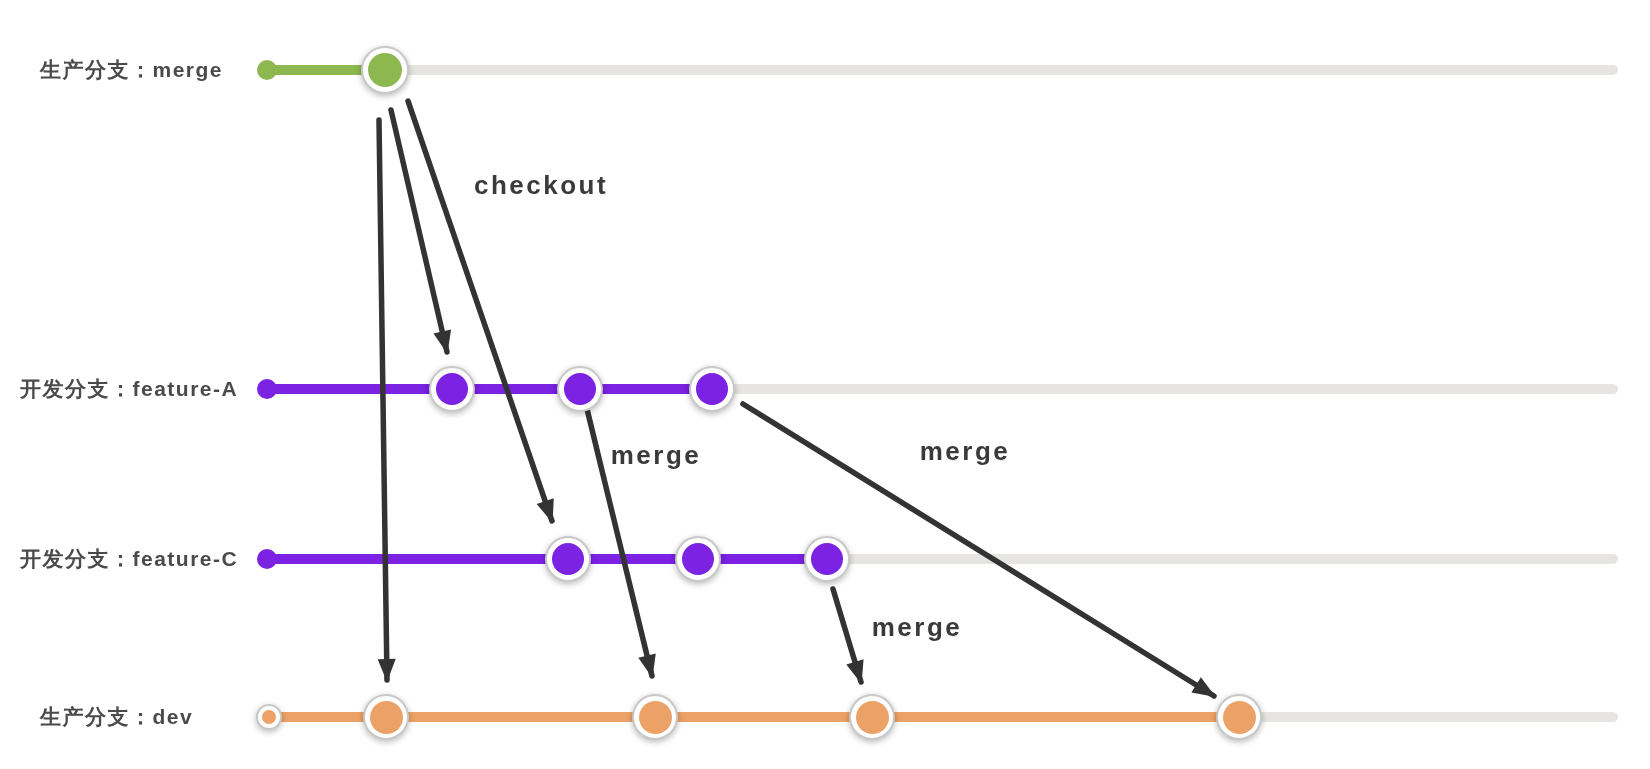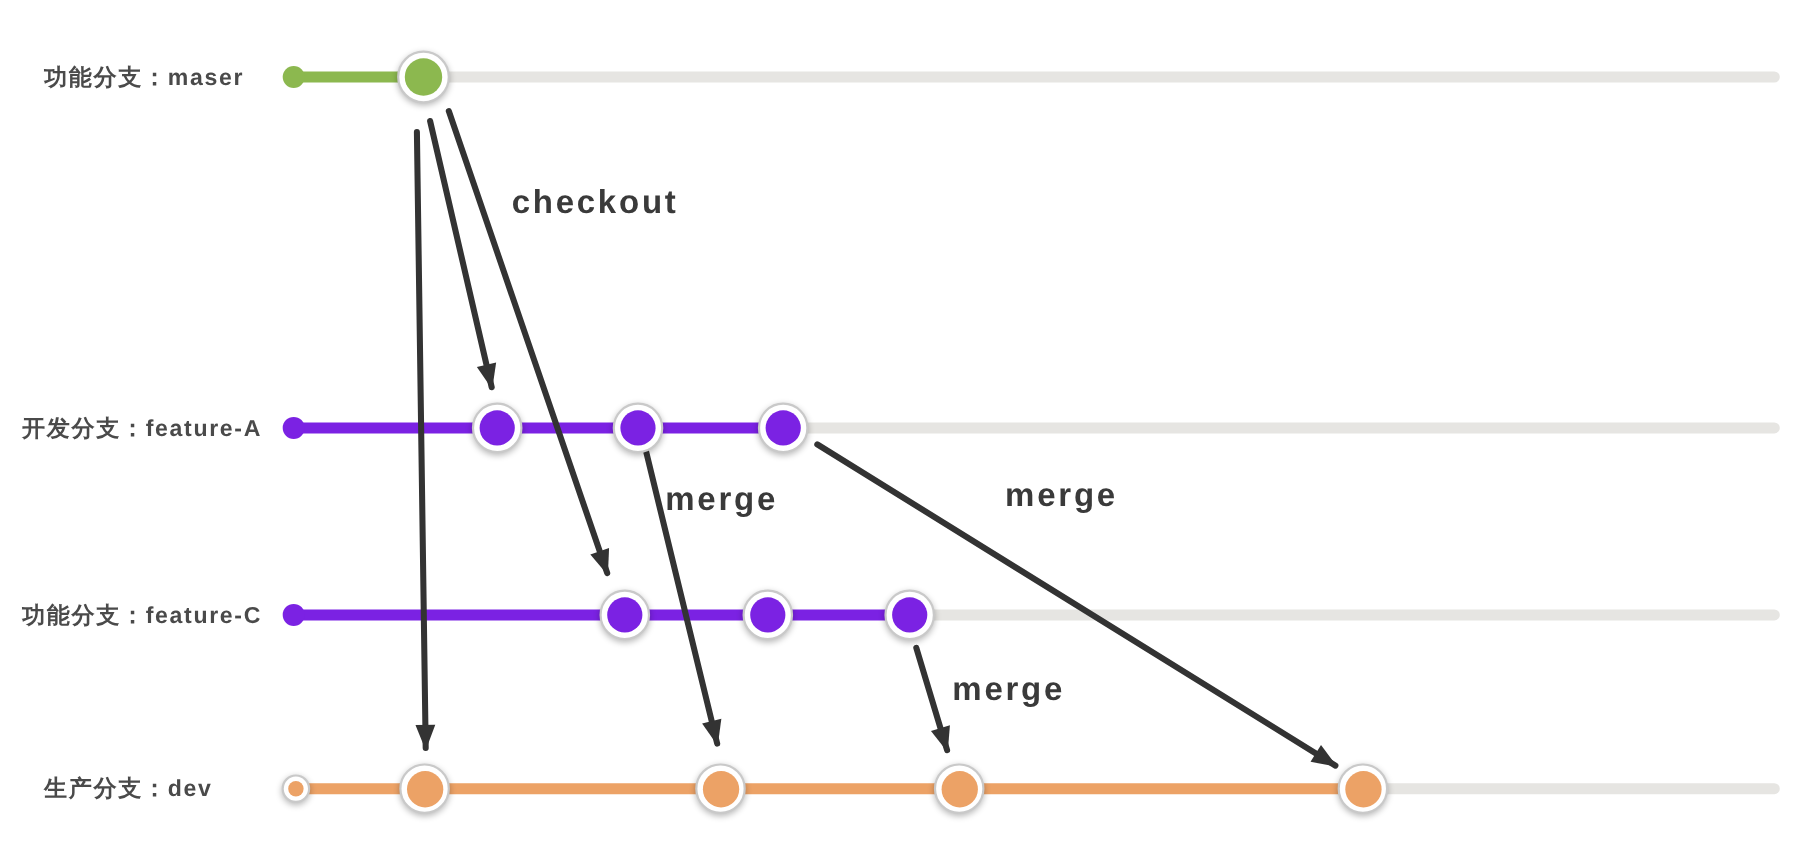--- a/index.html
+++ b/index.html
@@ -29,21 +29,21 @@
   }
   .node-core { border-radius: 50%; }
 
   .dot {
     position: absolute; transform: translate(-50%,-50%);
     border-radius: 50%; z-index: 4;
   }
 
   .action-label {
     position: absolute; transform: translate(-50%,-50%);
-    font-size: 30px; font-weight: 600; letter-spacing: 2.5px;
+    font-size: 26px; font-weight: 600; letter-spacing: 2.5px;
     color: #3a3a3a; white-space: nowrap; z-index: 6;
   }
 
   #arrows { position: absolute; left: 0; top: 0; z-index: 3; }
 </style>
 </head>
 <body>
 
 <div id="canvas">
   <svg id="arrows" width="1650" height="769">
@@ -54,41 +54,41 @@
     </defs>
   <line x1="379" y1="120" x2="387" y2="680" stroke="#333333" stroke-width="5.5" stroke-linecap="round" marker-end="url(#ah)"></line>
       <line x1="391" y1="110" x2="447" y2="352" stroke="#333333" stroke-width="5.5" stroke-linecap="round" marker-end="url(#ah)"></line>
       <line x1="408" y1="101" x2="552" y2="521" stroke="#333333" stroke-width="5.5" stroke-linecap="round" marker-end="url(#ah)"></line>
       <line x1="587" y1="409" x2="652" y2="676" stroke="#333333" stroke-width="5.5" stroke-linecap="round" marker-end="url(#ah)"></line>
       <line x1="743" y1="404" x2="1214" y2="696" stroke="#333333" stroke-width="5.5" stroke-linecap="round" marker-end="url(#ah)"></line>
       <line x1="833" y1="589" x2="861" y2="682" stroke="#333333" stroke-width="5.5" stroke-linecap="round" marker-end="url(#ah)"></line>
     </svg>
 <div class="track" style="left: 385px; top: 65px; width: 1233px; background: rgb(230, 229, 226); z-index: 1;"></div>
     <div class="track" style="left: 267px; top: 65px; width: 118px; background: rgb(140, 184, 79); z-index: 2;"></div>
-    <div class="branch-label" style="left: 40px; top: 70px;">功能分支：maser</div>
+    <div class="branch-label" style="left: 40px; top: 70px;">生产分支：merge</div>
     <div class="dot" style="left: 267px; top: 70px; width: 20px; height: 20px; background: rgb(140, 184, 79);"></div>
     <div class="node-ring" style="left: 385px; top: 70px; width: 48px; height: 48px;">
       <div class="node-core" style="width: 34px; height: 34px; background: rgb(140, 184, 79);"></div>
     </div>
     <div class="track" style="left: 712px; top: 384px; width: 906px; background: rgb(230, 229, 226); z-index: 1;"></div>
     <div class="track" style="left: 267px; top: 384px; width: 445px; background: rgb(123, 34, 227); z-index: 2;"></div>
     <div class="branch-label" style="left: 20px; top: 389px;">开发分支：feature-A</div>
     <div class="dot" style="left: 267px; top: 389px; width: 20px; height: 20px; background: rgb(123, 34, 227);"></div>
     <div class="node-ring" style="left: 452px; top: 389px; width: 46px; height: 46px;">
       <div class="node-core" style="width: 32px; height: 32px; background: rgb(123, 34, 227);"></div>
     </div>
     <div class="node-ring" style="left: 580px; top: 389px; width: 46px; height: 46px;">
       <div class="node-core" style="width: 32px; height: 32px; background: rgb(123, 34, 227);"></div>
     </div>
     <div class="node-ring" style="left: 712px; top: 389px; width: 46px; height: 46px;">
       <div class="node-core" style="width: 32px; height: 32px; background: rgb(123, 34, 227);"></div>
     </div>
     <div class="track" style="left: 827px; top: 554px; width: 791px; background: rgb(230, 229, 226); z-index: 1;"></div>
     <div class="track" style="left: 267px; top: 554px; width: 560px; background: rgb(123, 34, 227); z-index: 2;"></div>
-    <div class="branch-label" style="left: 20px; top: 559px;">功能分支：feature-C</div>
+    <div class="branch-label" style="left: 20px; top: 559px;">开发分支：feature-C</div>
     <div class="dot" style="left: 267px; top: 559px; width: 20px; height: 20px; background: rgb(123, 34, 227);"></div>
     <div class="node-ring" style="left: 568px; top: 559px; width: 46px; height: 46px;">
       <div class="node-core" style="width: 32px; height: 32px; background: rgb(123, 34, 227);"></div>
     </div>
     <div class="node-ring" style="left: 698px; top: 559px; width: 46px; height: 46px;">
       <div class="node-core" style="width: 32px; height: 32px; background: rgb(123, 34, 227);"></div>
     </div>
     <div class="node-ring" style="left: 827px; top: 559px; width: 46px; height: 46px;">
       <div class="node-core" style="width: 32px; height: 32px; background: rgb(123, 34, 227);"></div>
     </div>

